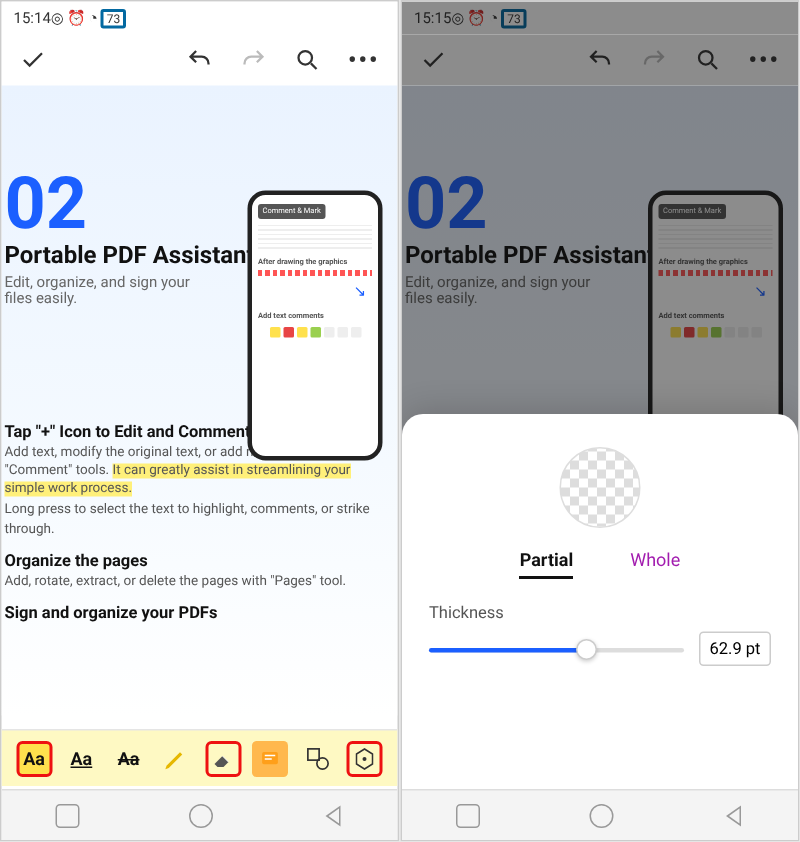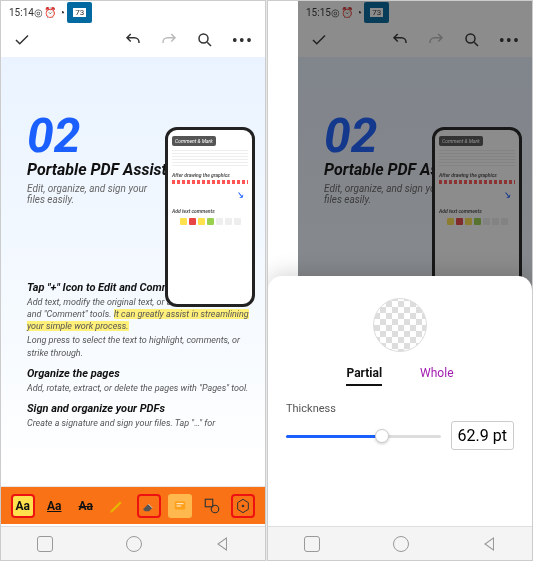--- a/index.html
+++ b/index.html
@@ -23,41 +23,40 @@
   .statusbar {
     height: 22px;
     display: flex;
     align-items: center;
     padding: 0 8px;
     font-size: 10px;
     color: #333;
     background: #fff;
   }
   .statusbar .right-icons { display: flex; gap: 2px; align-items: center; }
-  .statusbar .batt { border:6px solid #0369a1;border-radius:2px;padding:0 2px;font-size:8px;}
+  .statusbar .batt { border:2px solid #0369a1;border-radius:2px;padding:0 2px;font-size:8px;}
   .toolbar {
     height: 34px;
     display: flex;
     align-items: center;
     justify-content: space-between;
     padding: 0 12px;
     background: #fff;
   }
   .toolbar .tb-group { display:flex; gap:18px; align-items:center;}
   .toolbar .ico { width:18px;height:18px;color:#333; display:flex;align-items:center;justify-content:center;}
   .toolbar .ico.dis { color:#bbb;}
   .dots { font-size:18px;letter-spacing:1px;color:#333;}
 
   .content {
-    padding: 10px 14px 0 26px;
+    padding: 10px 14px 0 2px;
     height: 420px;
     overflow: hidden;
     position: relative;
     background: linear-gradient(180deg,#eaf3ff 0%, #f5faff 60%, #fff 100%);
-    font-style: italic;
   }
   .big-num {
     font-size: 48px;
     font-weight: 700;
     color: #1b5fff;
     margin-top: 40px;
   }
   .title-main {
     font-size: 16px;
     font-weight: 700;
@@ -99,21 +98,21 @@
   .feature h4 { font-size: 11px; font-weight:700;color:#111;margin-top:8px;}
   .feature p { font-size: 9px;color:#555;margin-top:2px;line-height:1.35;}
   .hl { background:#fff07a;}
   .cut { max-height:14px;overflow:hidden;}
 
   .bottom-tools {
     position:absolute;
     bottom:36px;
     left:0;right:0;
     height:38px;
-    background:#f97316;
+    background:#fef9c3;
     border-top:1px solid #e5e5e5;
     display:flex;
     align-items:center;
     justify-content:space-around;
     padding:16px 6px;
   }
   .bt-item {
     width:24px;height:24px;display:flex;align-items:center;justify-content:center;
     font-size:12px;font-weight:700;border-radius:3px;
   }
@@ -129,21 +128,21 @@
     display:flex;align-items:center;justify-content:space-around;
   }
   .nav-ico { width:16px;height:16px;border:1.5px solid #999;}
   .nav-sq{border-radius:3px;}
   .nav-ci{border-radius:50%;}
   .nav-tr-outline{width:14px;height:14px;border:none;position:relative;}
   .nav-tr-outline::before{content:"";position:absolute;left:2px;top:0;width:0;height:0;border-top:7px solid transparent;border-bottom:7px solid transparent;border-right:10px solid #999;}
   .nav-tr-outline::after{content:"";position:absolute;left:4px;top:2px;width:0;height:0;border-top:5px solid transparent;border-bottom:5px solid transparent;border-right:7px solid #f4f4f4;}
 
   
-  .dimmed { filter: brightness(0.55) contrast(0.95); pointer-events:none;margin-left:30px;}
+  .dimmed { filter: brightness(0.55) contrast(0.95); pointer-events:none;}
   .sheet {
     position:absolute;
     left:0;right:0;bottom:34px;
     height:250px;
     background:#fff;
     border-top-left-radius:14px;
     border-top-right-radius:14px;
     box-shadow:0 -4px 20px rgba(0,0,0,0.15);
     padding:18px 18px 10px 18px;
   }
@@ -155,21 +154,21 @@
   }
   .tabs { display:flex;gap:38px;justify-content:center;margin-bottom:16px;}
   .tab { font-size:12px;color:#a21caf;padding-bottom:4px;}
   .tab.active{color:#111;font-weight:700;border-bottom:2px solid #111;}
   .thick-row { display:flex;align-items:center;gap:10px;margin-top:10px;}
   .thick-label{font-size:11px;color:#555;flex:0 0 auto;}
   .slider-wrap{flex:1;position:relative;height:20px;}
   .slider-track{position:absolute;top:9px;left:0;right:0;height:3px;background:#ddd;border-radius:2px;}
   .slider-fill{position:absolute;top:9px;left:0;width:62%;height:3px;background:#1b5fff;border-radius:2px;}
   .slider-thumb{position:absolute;top:3px;left:62%;width:14px;height:14px;border-radius:50%;background:#fff;border:1px solid #ccc;box-shadow:0 1px 3px rgba(0,0,0,0.2);transform:translateX(-50%);}
-  .thick-val{font-size:16px;border:1px solid #ccc;padding:4px 6px;border-radius:3px;min-width:46px;text-align:center;}
+  .thick-val{font-size:11px;border:1px solid #ccc;padding:4px 6px;border-radius:3px;min-width:46px;text-align:center;}
 
   svg { display:block; }
 </style>
 </head>
 <body>
 
 <div class="phone">
   <div class="statusbar">
     <span>15:14</span>
     <span class="right-icons">
@@ -234,21 +233,20 @@
 
     <div class="feature">
       <h4>Tap "+" Icon to Edit and Comment</h4>
       <p>
         <span>Add text, modify the original text, or add notes with "Edit" and "Comment" tools. </span><span class="hl">It can greatly assist in streamlining your simple work process.</span><span></span>
       </p>
       <p>Long press to select the text to highlight, comments, or strike through.</p>
       <h4>Organize the pages</h4>
       <p>Add, rotate, extract, or delete the pages with "Pages" tool.</p>
       <h4>Sign and organize your PDFs</h4>
-      <p class="cut">Create a signature and sign your files. Tap "…" for</p>
     </div>
   </div>
 
   <div class="bottom-tools">
     <span class="bt-item redbox bt-hl1">Aa</span>
     <span class="bt-item bt-hl2">Aa</span>
     <span class="bt-item bt-hl3">Aa</span>
     <span class="bt-item bt-pen">
       <svg width="18" height="18" viewBox="0 0 24 24">
           <path d="M3 21l3-1 12-12-2-2L4 18l-1 3z" fill="#e6b800"></path>

